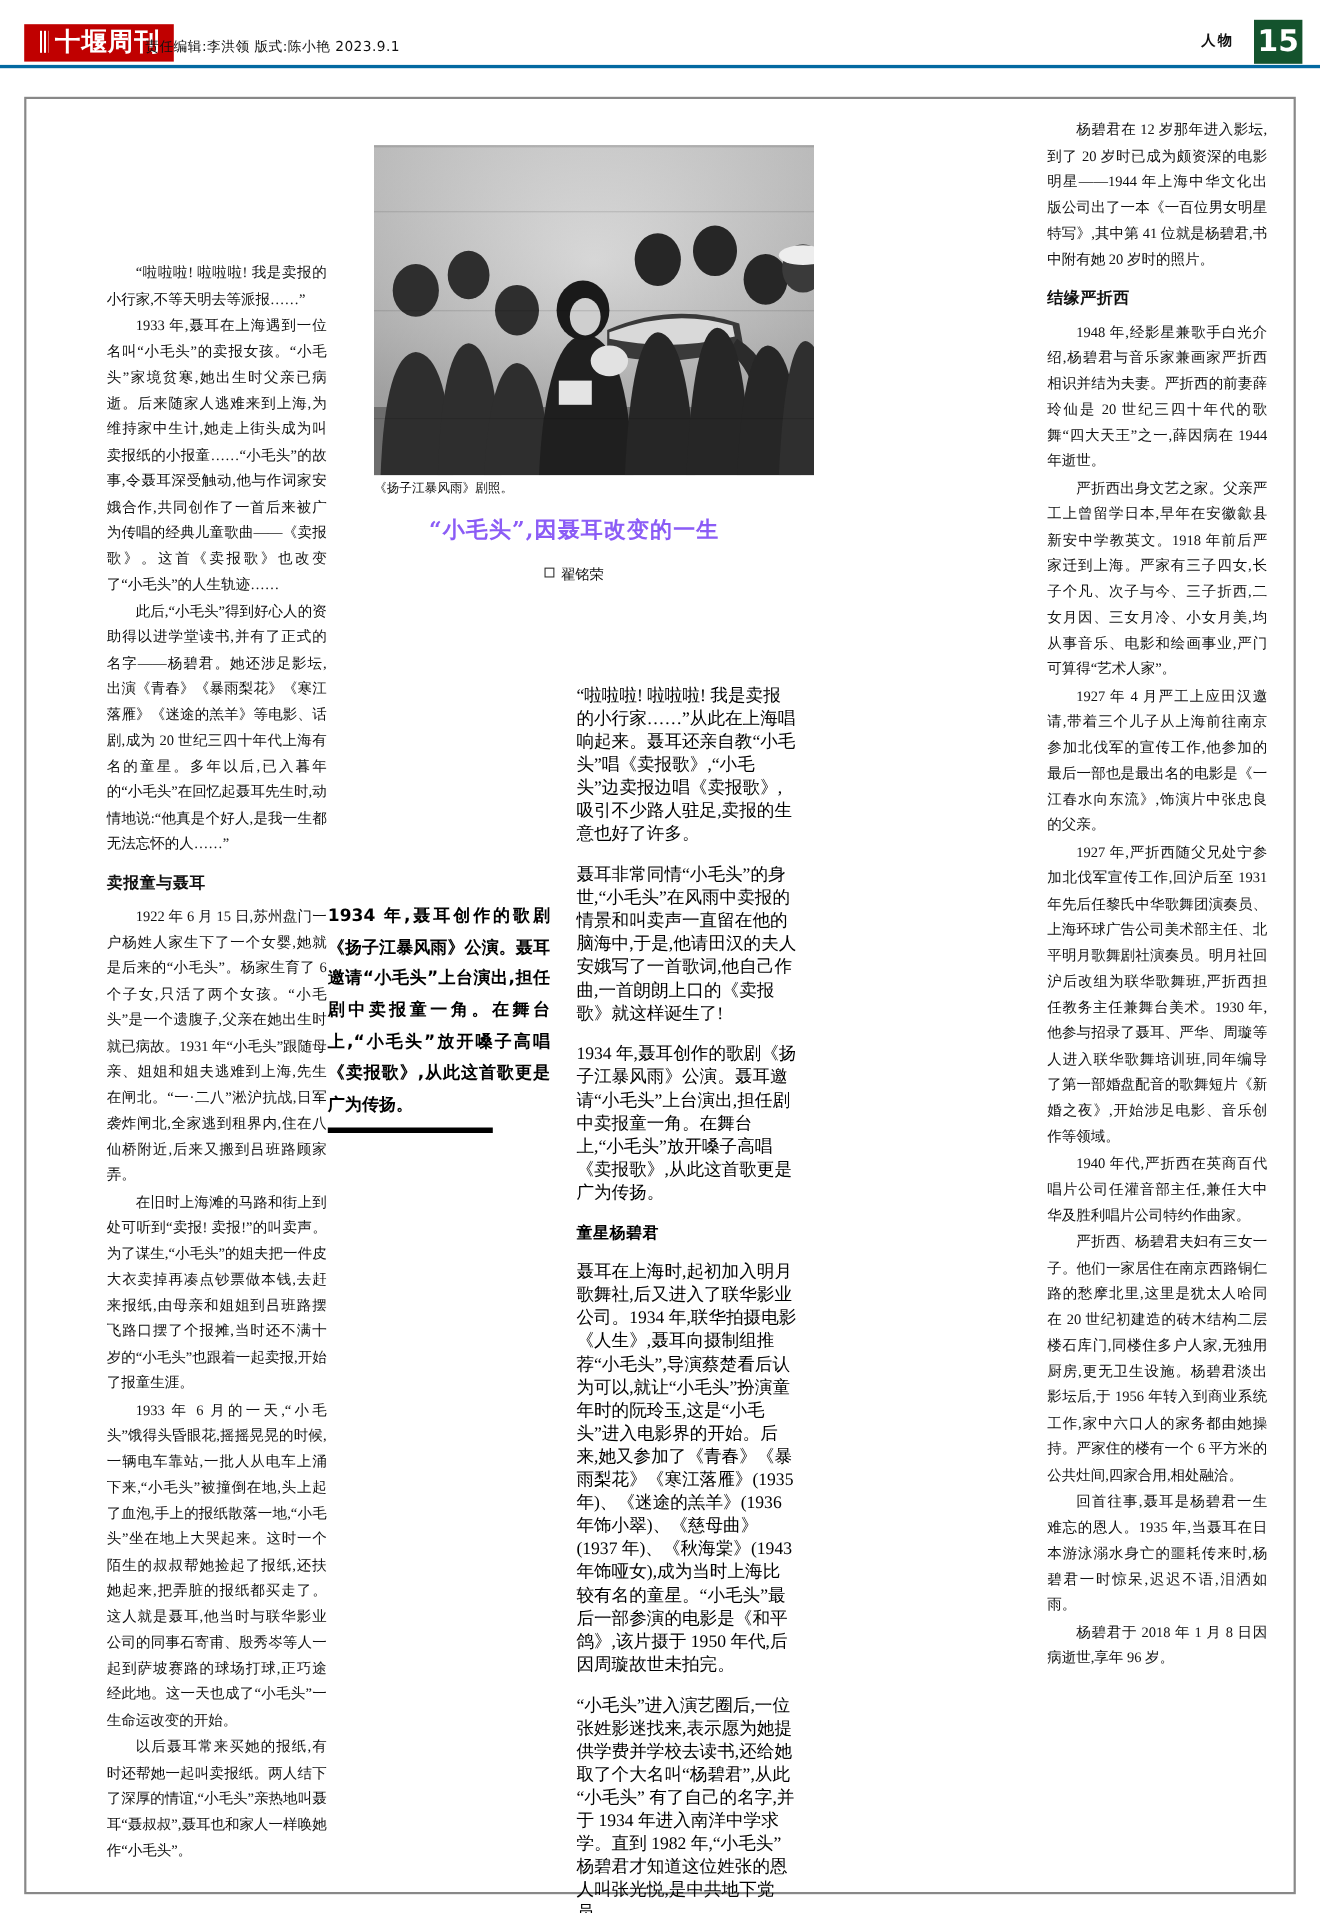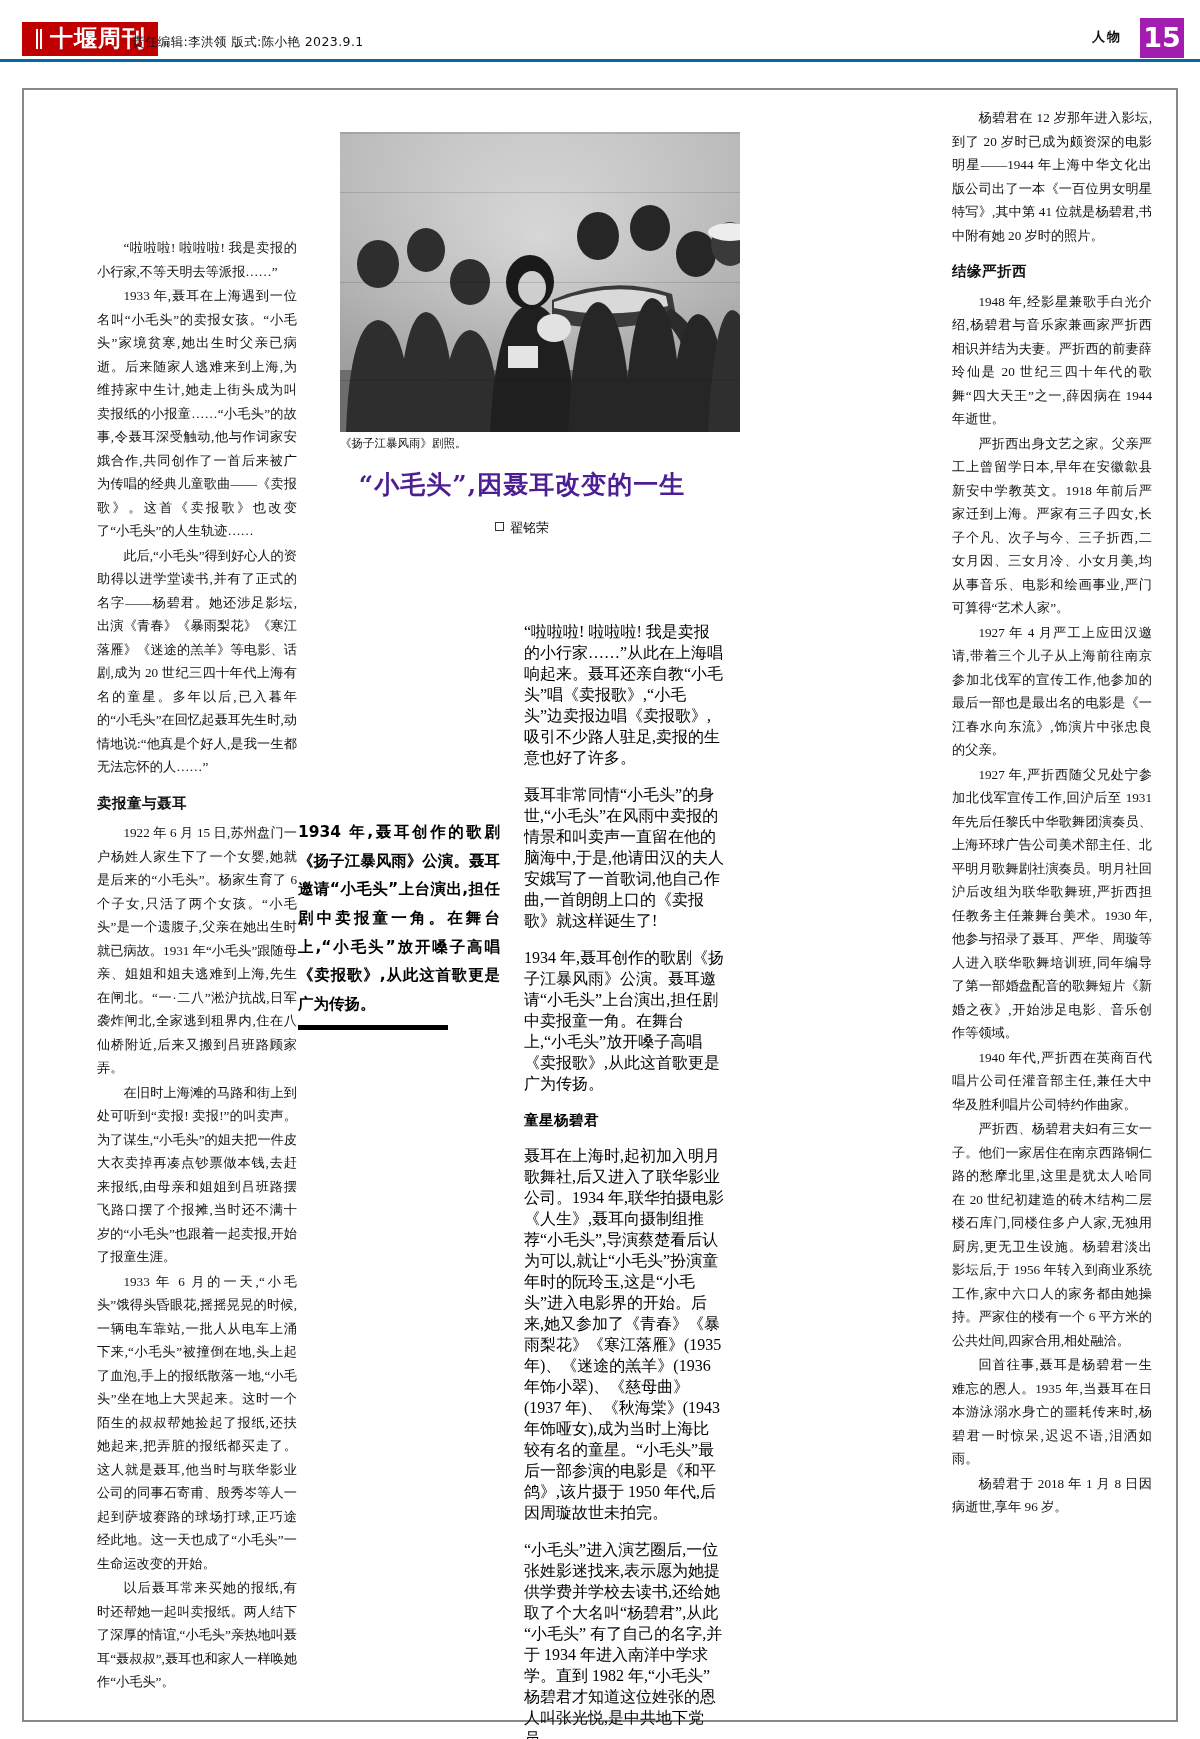--- a/index.html
+++ b/index.html
@@ -55,21 +55,21 @@
     font-family: "DejaVu Sans", sans-serif;
     font-size: 13px;
     font-weight: bold;
     letter-spacing: 2px;
     color: #111;
   }
   .masthead-pagenum {
     position: absolute;
     right: 16px; top: 18px;
     width: 44px; height: 40px;
-    background: #a21caf;
+    background: #14532d;
     color: #fff;
     font-family: "DejaVu Sans", sans-serif;
     font-size: 27px;
     font-weight: bold;
     text-align: center;
     line-height: 40px;
   }
 
   
   .page-frame {
@@ -133,23 +133,23 @@
   
   .headline-block {
     position: absolute;
     left: 252px; top: 362px;
     width: 460px;
     text-align: center;
   }
   .headline {
     font-family: "DejaVu Serif", serif;
     font-weight: bold;
-    font-size: 25px;
+    font-size: 20px;
     letter-spacing: 1px;
-    color: #4c1d95;
+    color: #8b5cf6;
   }
   .byline {
     font-family: "DejaVu Sans", sans-serif;
     font-size: 13px;
     margin-top: 18px;
     color: #111;
   }
   .byline .sq {
     display: inline-block;
     width: 9px; height: 9px;

